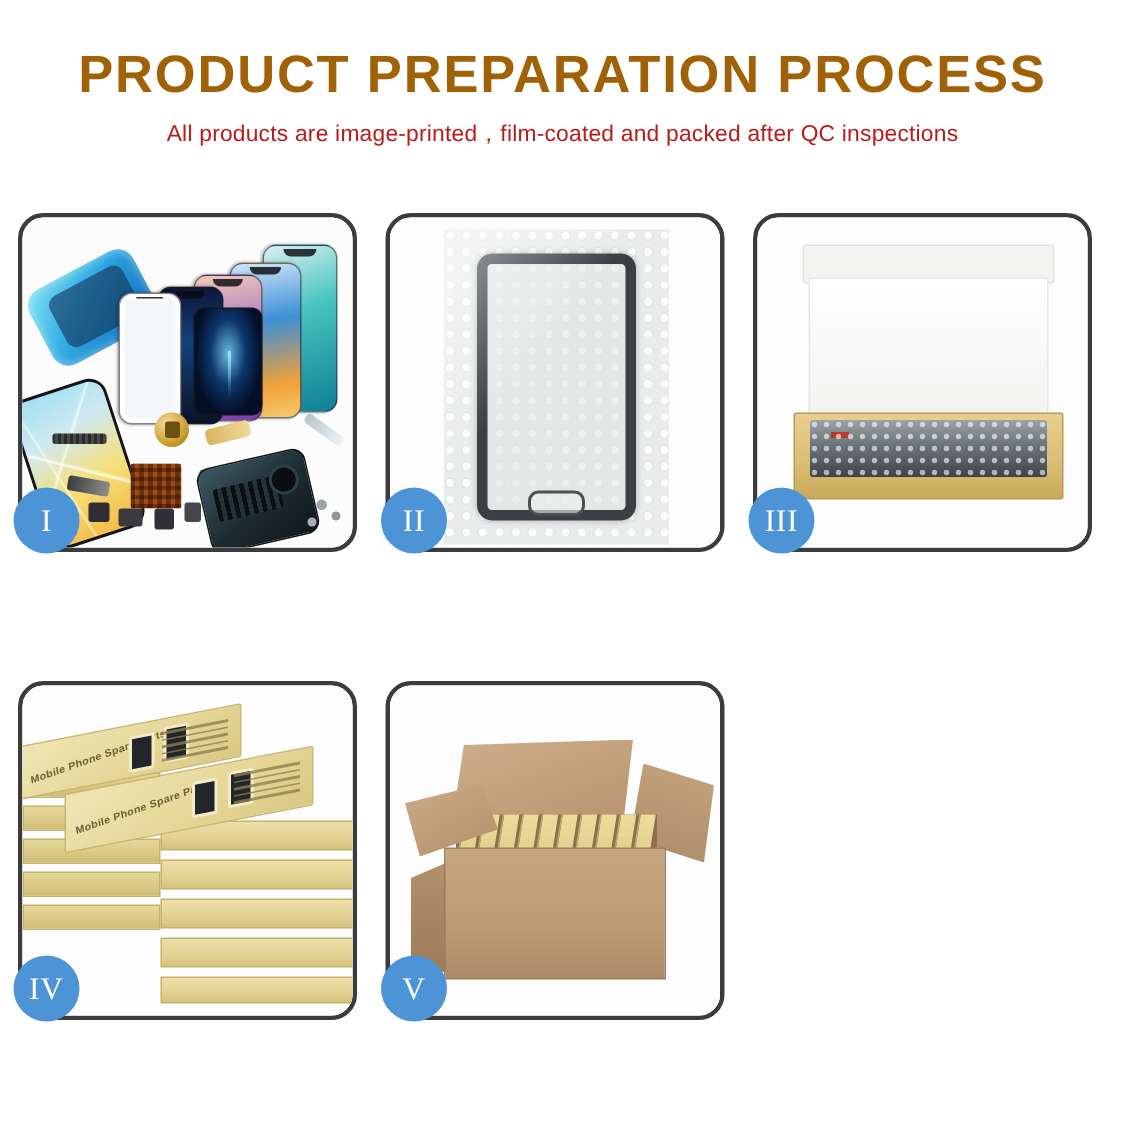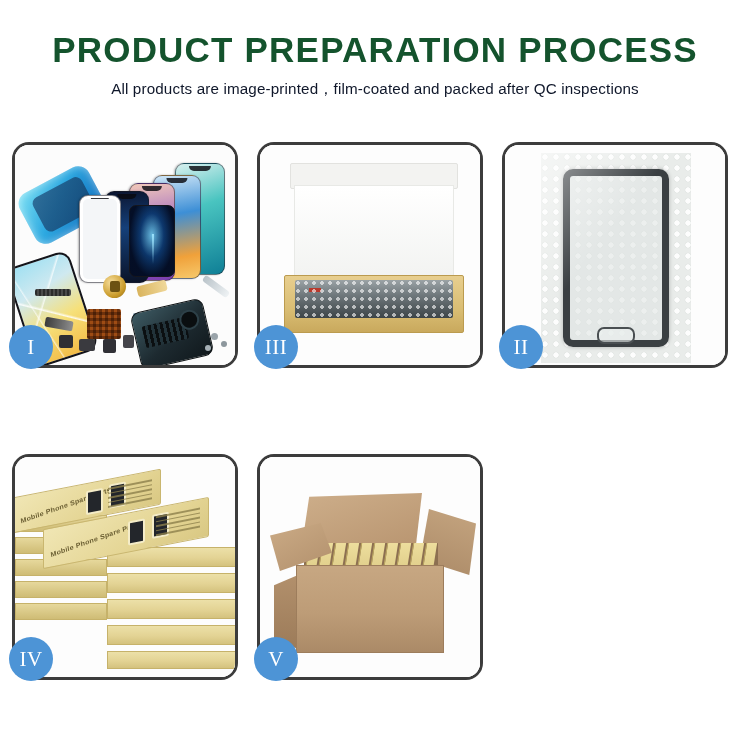--- a/index.html
+++ b/index.html
@@ -18,31 +18,31 @@
   .header {
     width: 750px;
     padding-top: 30px;
     text-align: center;
   }
   .page-title {
     font-family: "Liberation Sans", sans-serif;
     font-size: 35px;
     font-weight: bold;
     letter-spacing: 1.2px;
-    color: #14532d;
+    color: #a16207;
     line-height: 1.15;
     white-space: nowrap;
   }
   .page-subtitle {
     margin-top: 9px;
     font-family: "Liberation Sans", sans-serif;
     font-size: 15.2px;
     font-weight: normal;
     letter-spacing: 0.15px;
-    color: #0f172a;
+    color: #b91c1c;
     white-space: nowrap;
   }
 
   
   .grid {
     position: absolute;
     left: 12px;
     top: 142px;
     width: 726px;
   }
@@ -411,45 +411,45 @@
           </div>
 
         </div>
       </div>
       <div class="badge">I</div>
     </div>
 
     <div class="panel">
       <div class="panel-inner">
         <div class="photo">
-          <div class="p3-box">
-            <div class="p3-lidback"></div>
-            <div class="p3-foam"></div>
-            <div class="p3-tray">
-              <div class="p3-inner">
-                <div class="p3-red"></div>
-              </div>
-            </div>
-          </div>
-        </div>
-      </div>
-      <div class="badge">III</div>
-    </div>
-
-    <div class="panel">
-      <div class="panel-inner">
-        <div class="photo">
           <div class="p2-bg">
             <div class="bubble"></div>
             <div class="screen2"></div>
             <div class="p2-sheen"></div>
           </div>
         </div>
       </div>
       <div class="badge">II</div>
+    </div>
+
+    <div class="panel">
+      <div class="panel-inner">
+        <div class="photo">
+          <div class="p3-box">
+            <div class="p3-lidback"></div>
+            <div class="p3-foam"></div>
+            <div class="p3-tray">
+              <div class="p3-inner">
+                <div class="p3-red"></div>
+              </div>
+            </div>
+          </div>
+        </div>
+      </div>
+      <div class="badge">III</div>
     </div>
 
   </div>
 
   <div class="grid-row">
 
     <div class="panel">
       <div class="panel-inner">
         <div class="photo">
           <div class="p4">

